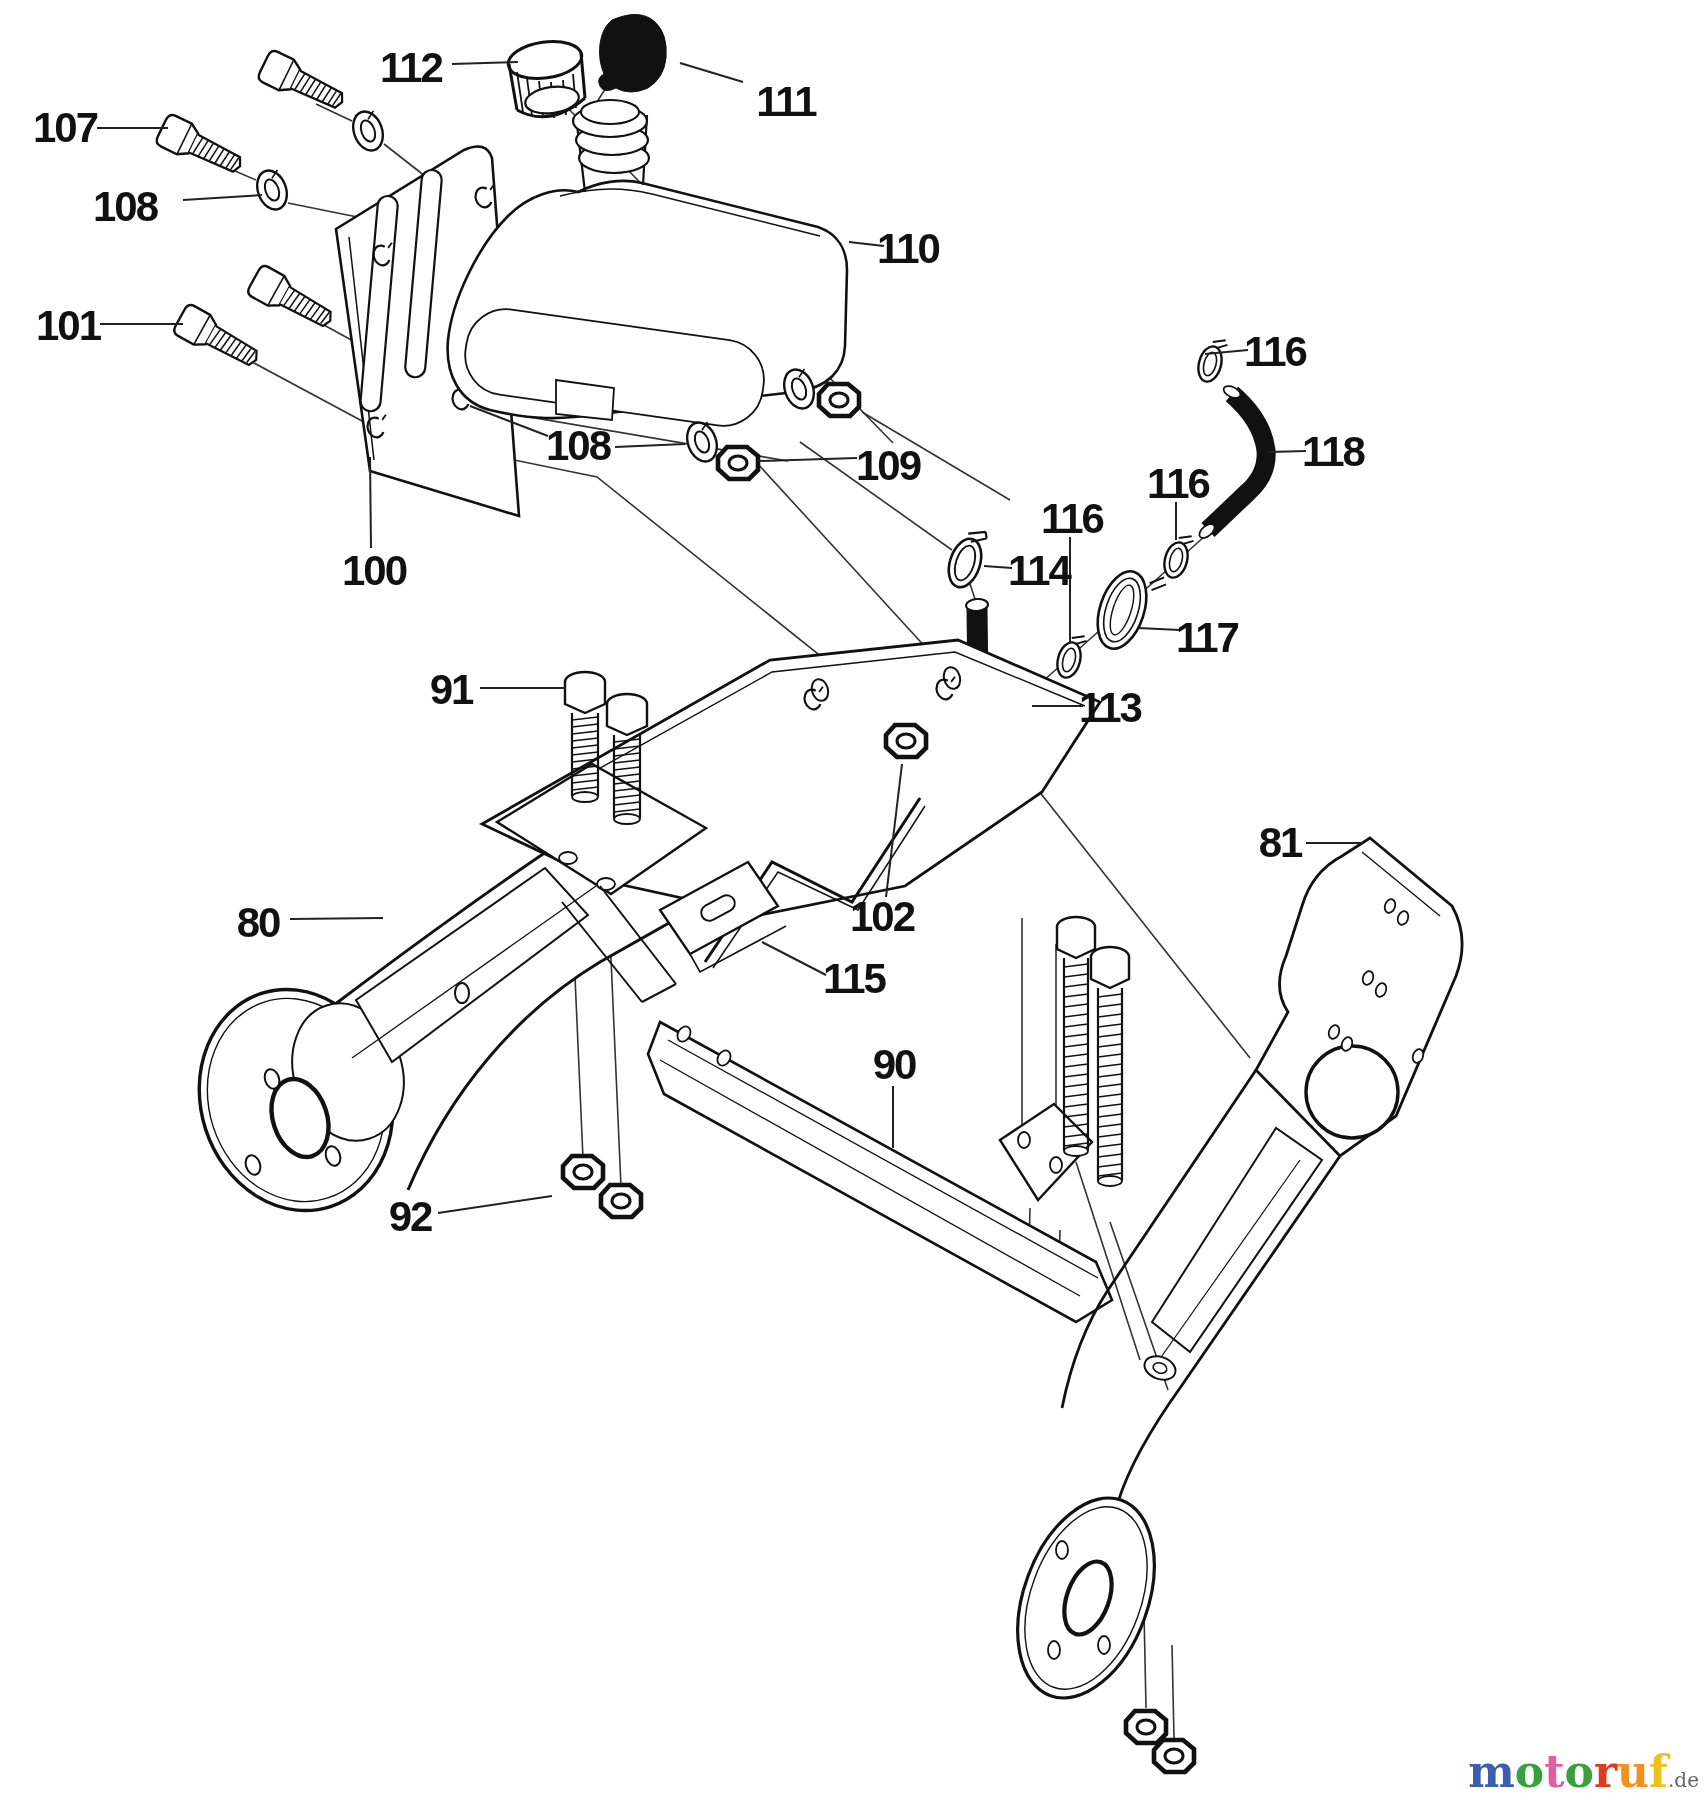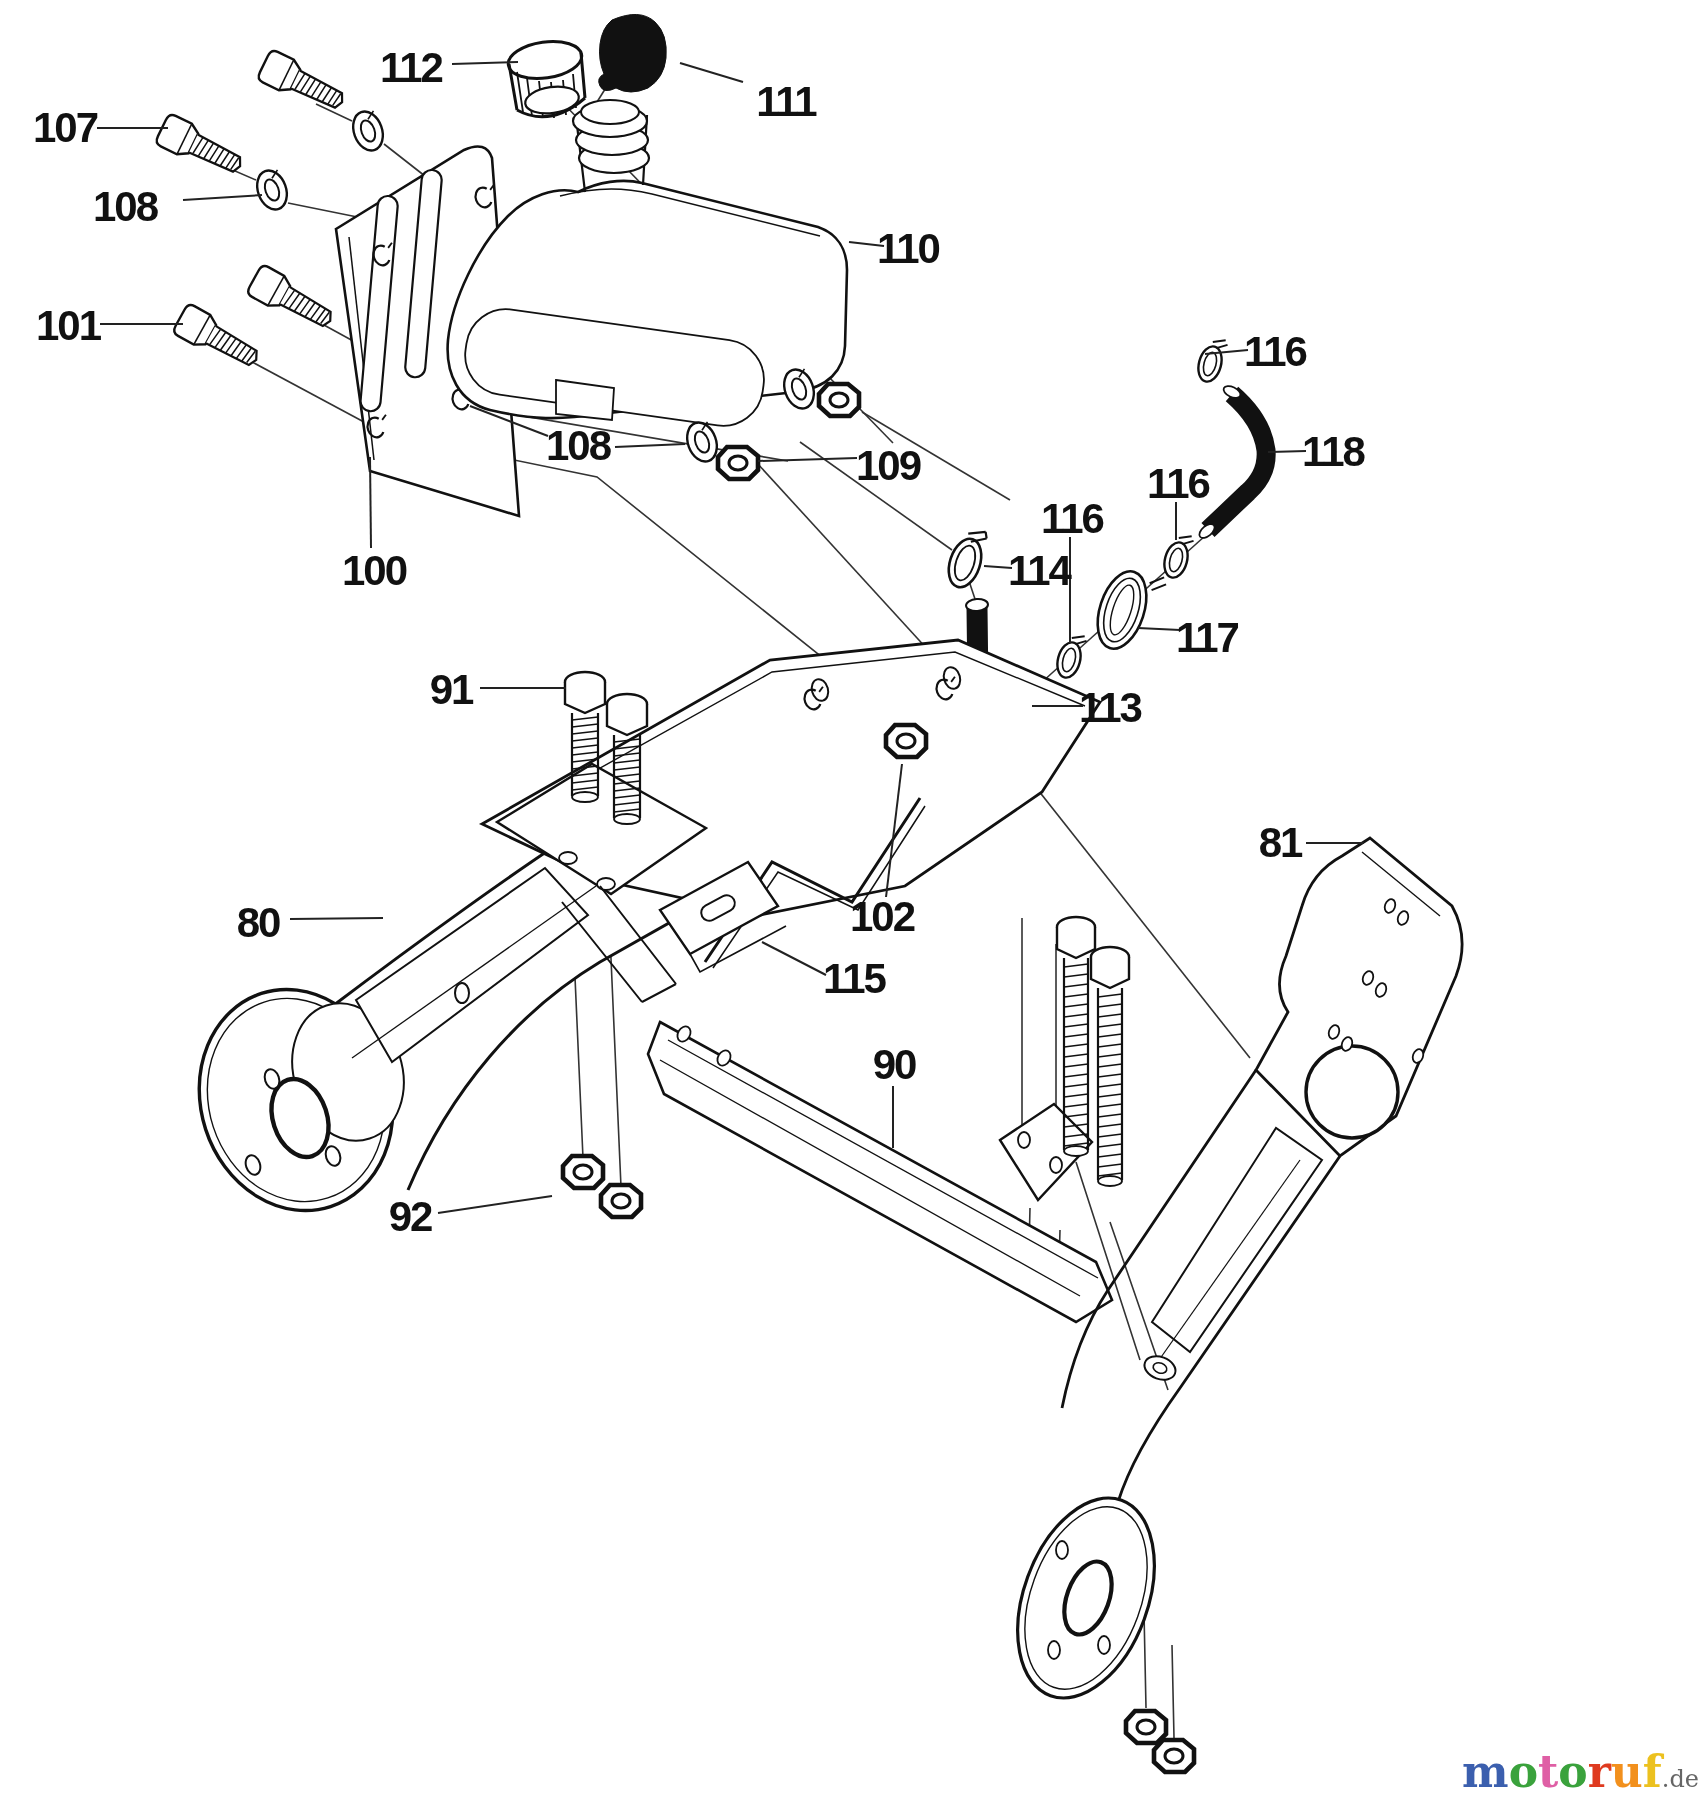--- a/index.html
+++ b/index.html
@@ -3,21 +3,21 @@
 <meta charset="utf-8">
 <style>
   html,body{margin:0;padding:0;background:#fff;}
   .stage{position:relative;width:1707px;height:1800px;background:#fff;overflow:hidden;
          font-family:"Liberation Sans",sans-serif;}
   svg{position:absolute;left:0;top:0;}
   .lbl{font-family:"Liberation Sans",sans-serif;font-weight:700;font-size:42px;
        letter-spacing:-2px;fill:#111;}
   .logo{position:absolute;right:8px;bottom:6px;font-family:"DejaVu Serif",serif;
         font-weight:700;font-size:44px;line-height:1;}
-  .logo .suffix{font-size:24px;color:#666;font-weight:400;}
+  .logo .suffix{font-size:20px;color:#666;font-weight:400;}
 </style>
 </head>
 <body>
 
 <div class="stage">
 <svg width="1707" height="1800" viewBox="0 0 1707 1800">
 
   <defs>
 
     <g id="boltH">

